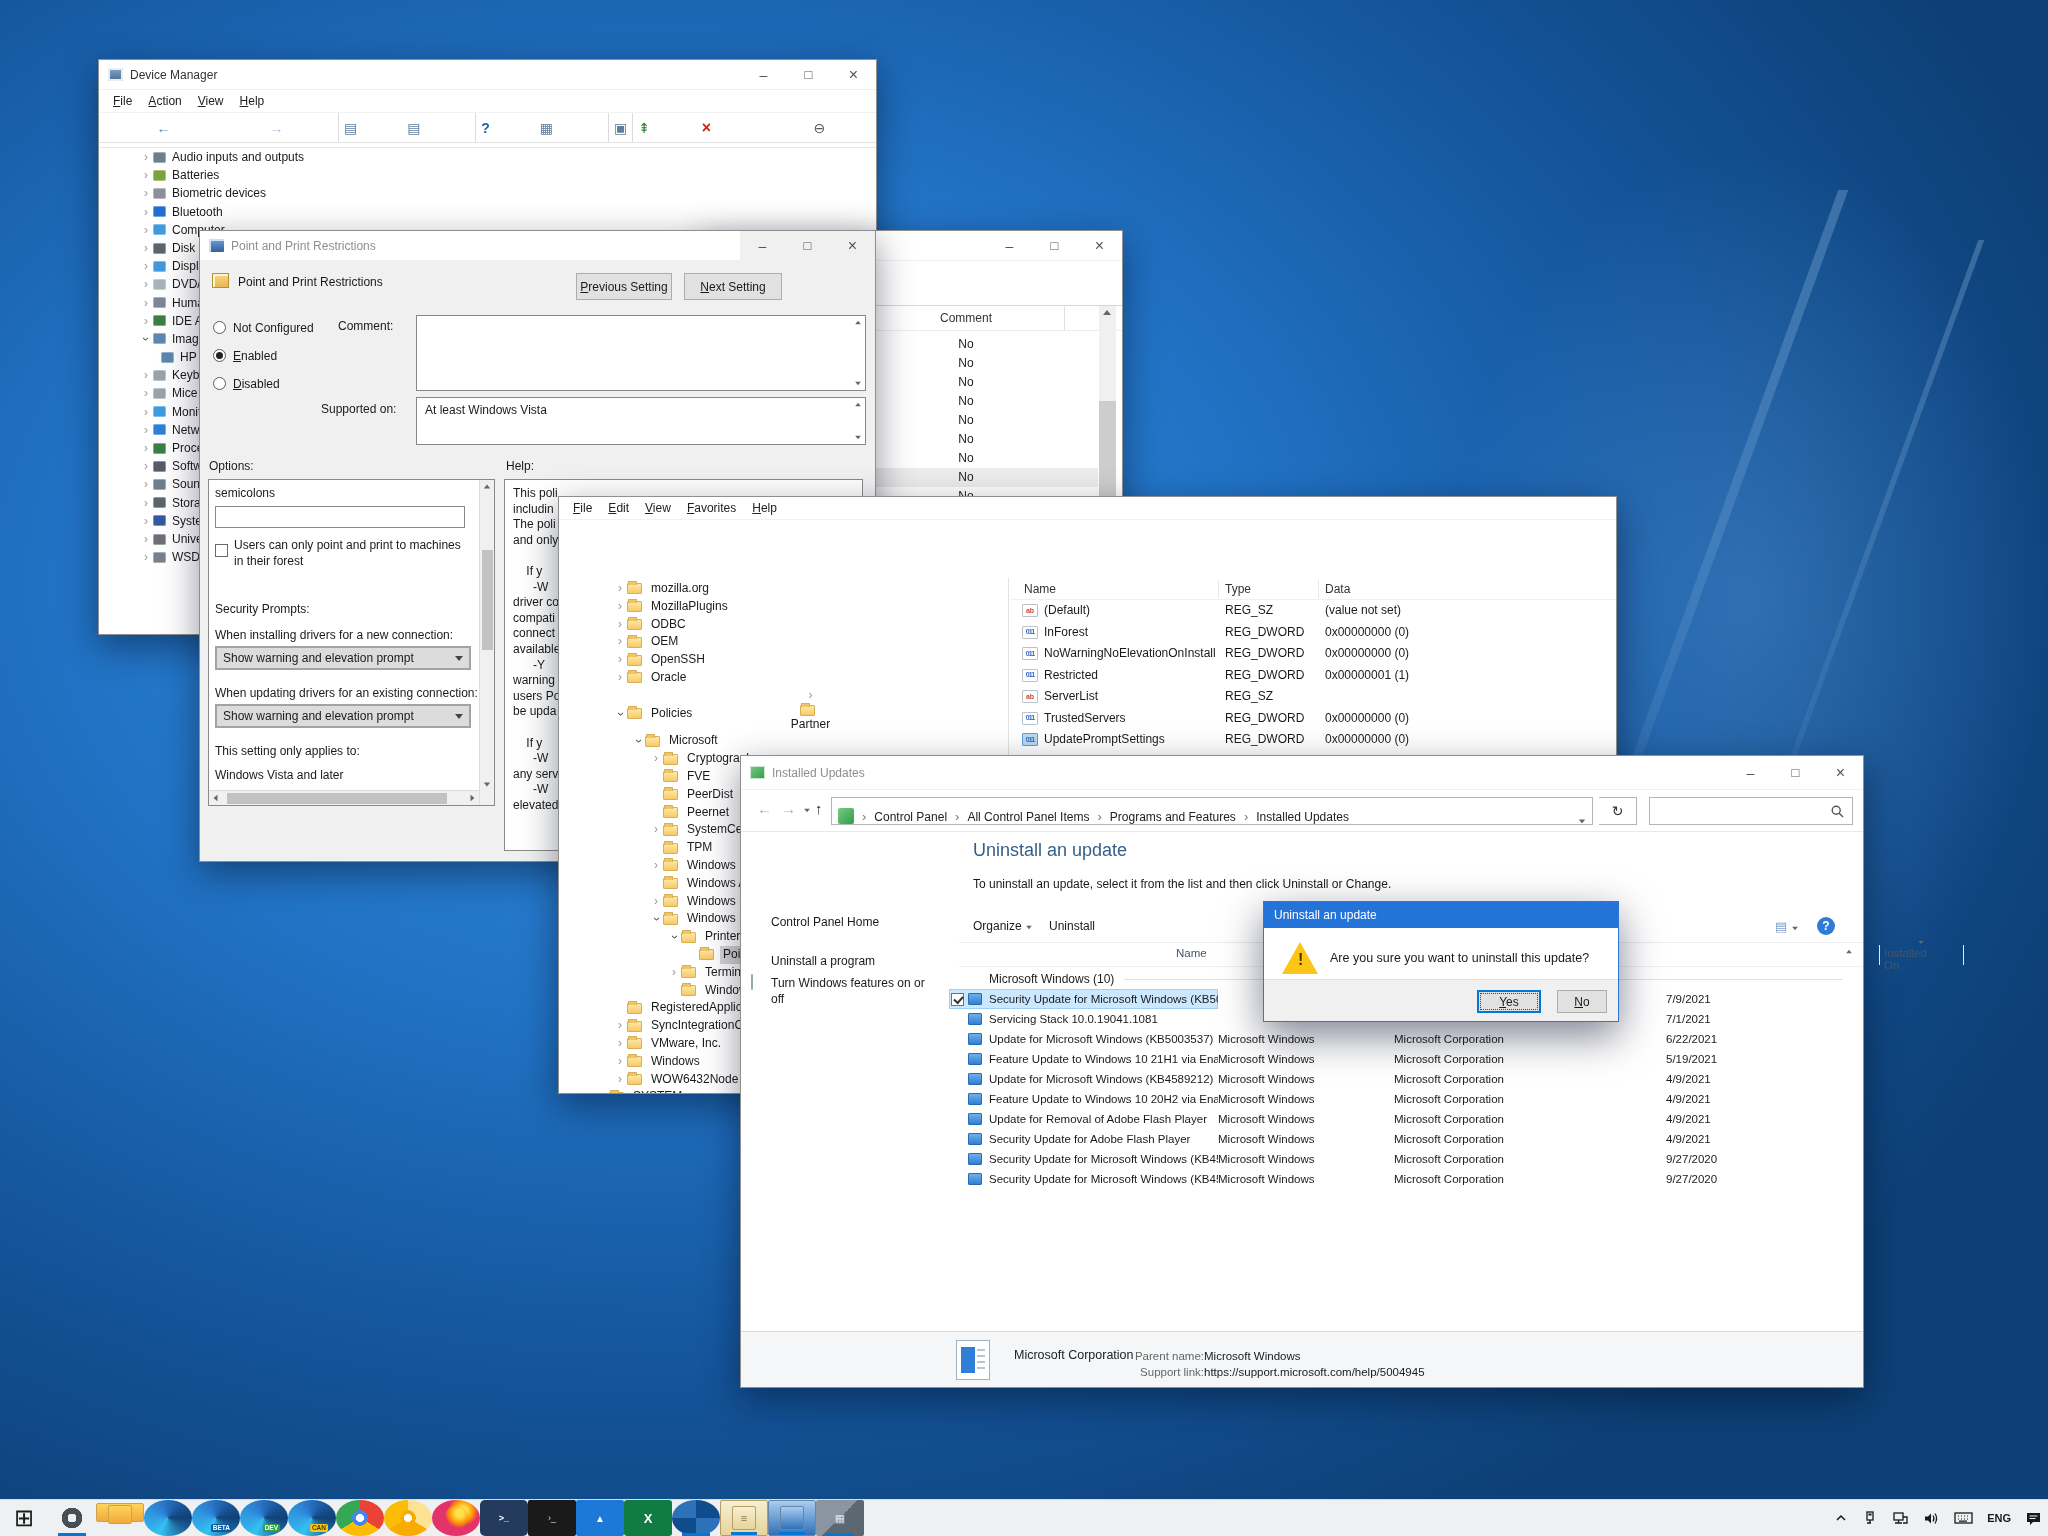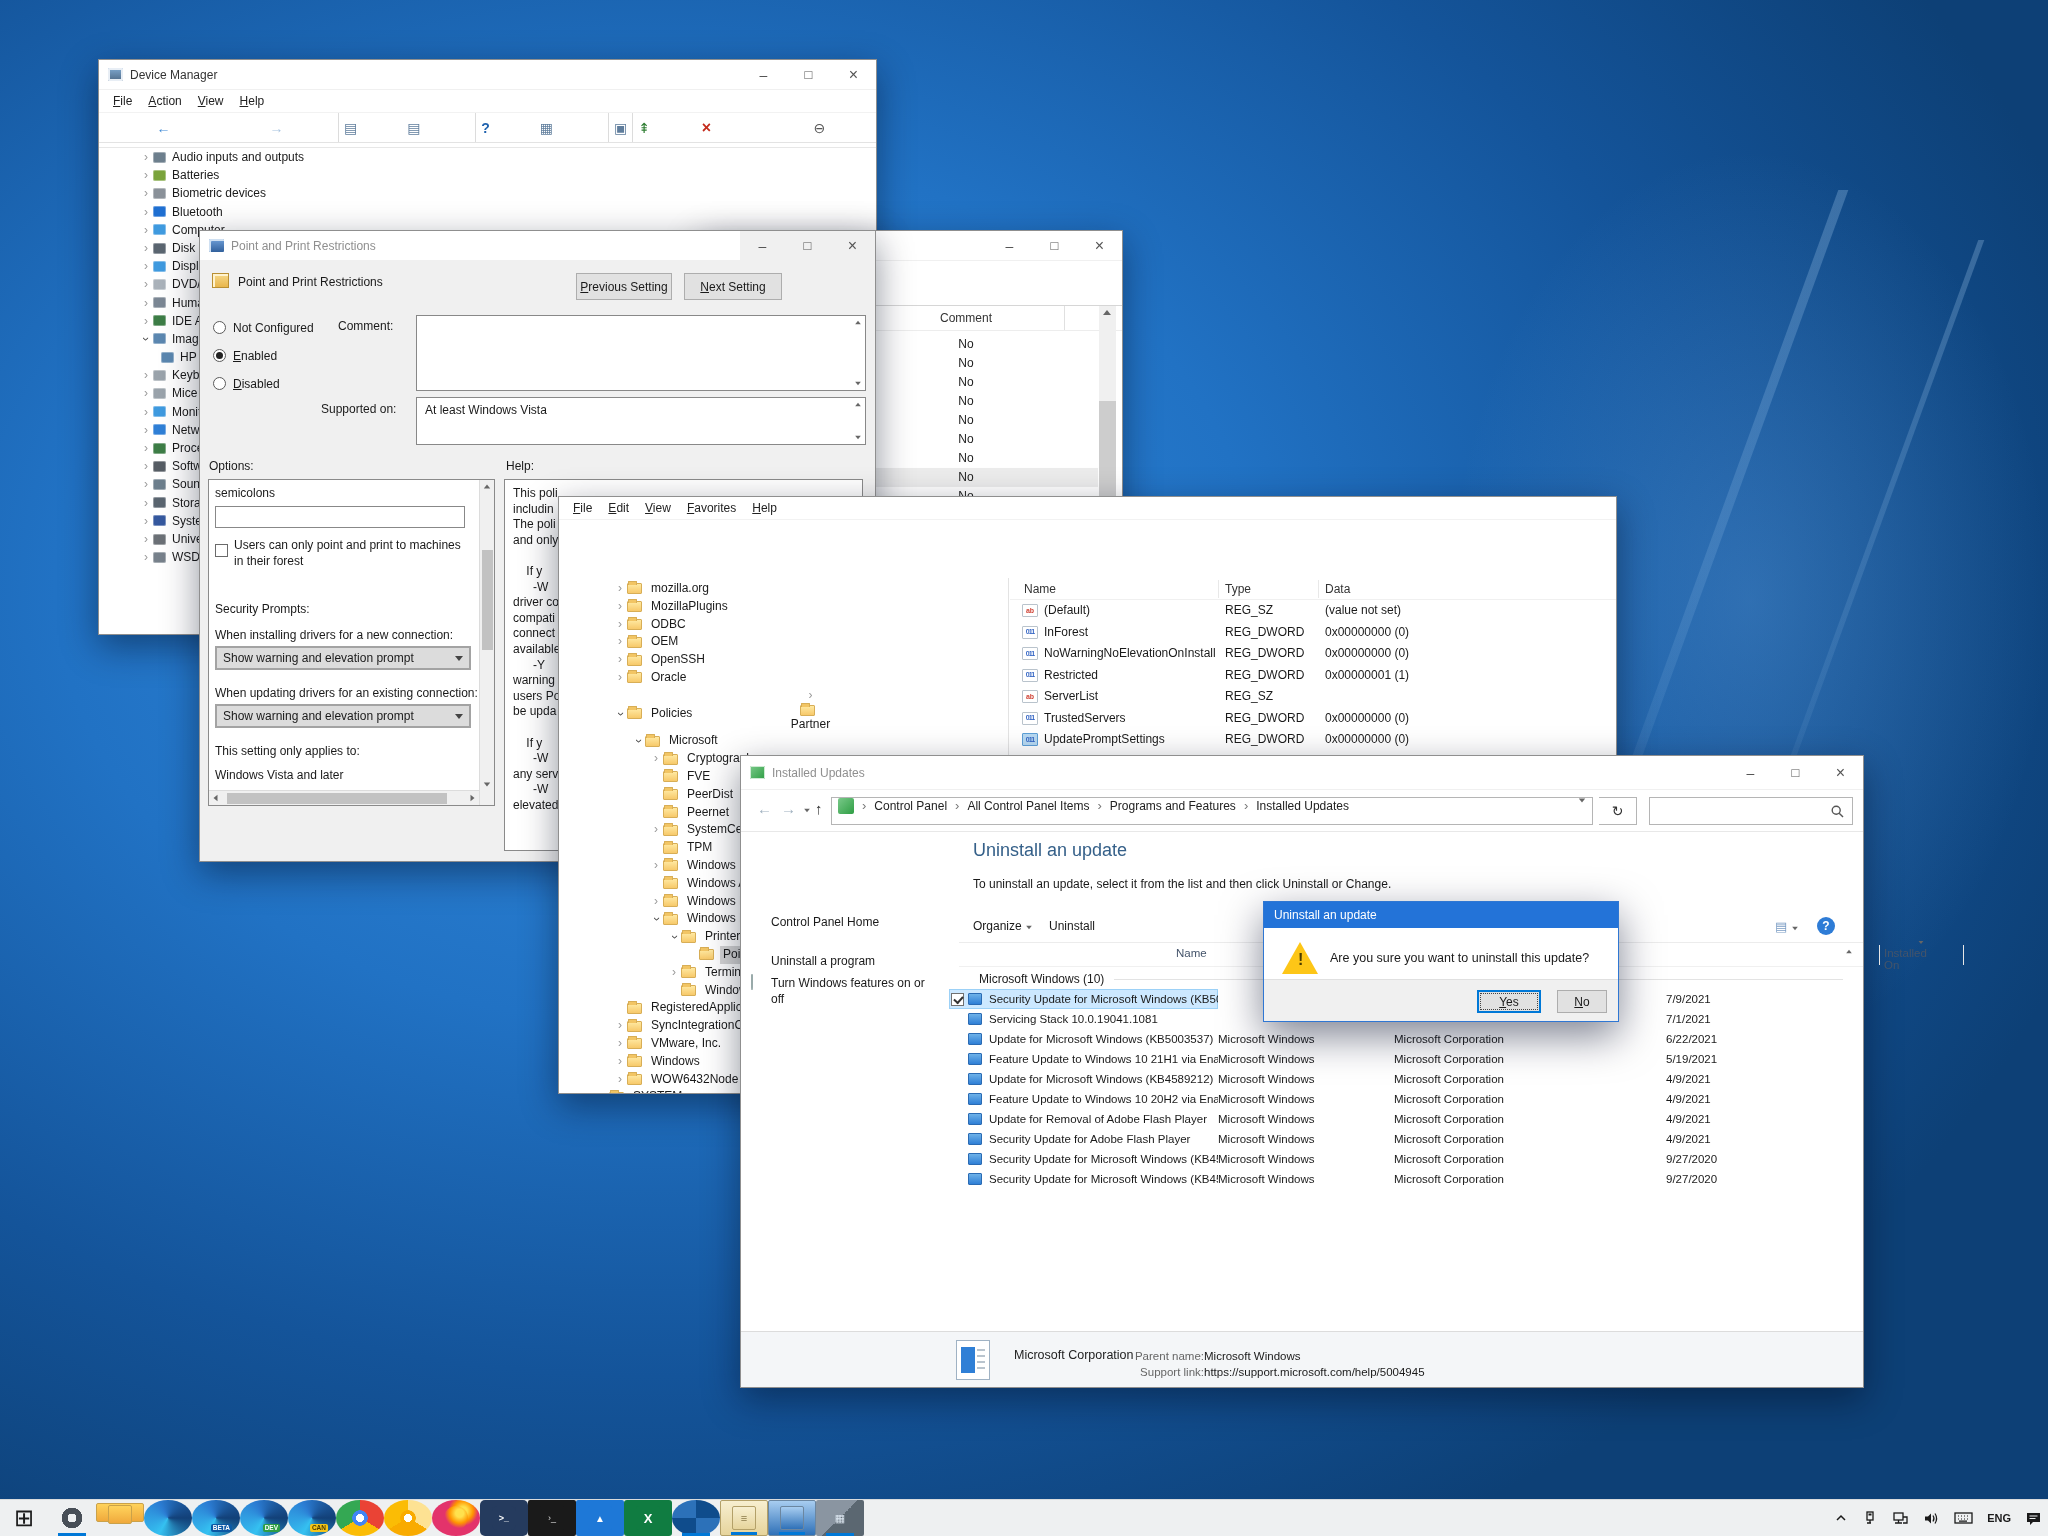--- a/index.html
+++ b/index.html
@@ -84,40 +84,40 @@
   .vhead span{position:absolute;top:0}
   .vh-name{left:14px}.vh-type{left:215px}.vh-data{left:315px}
   .vhead i{position:absolute;top:2px;width:1px;height:18px;background:#e8e8e8}
   .vrow{position:relative;height:21.5px;line-height:21.5px;white-space:nowrap}
   .vicon{position:absolute;left:12px;top:4px;width:16px;height:13px;font-size:7px;font-weight:bold;display:flex;align-items:center;justify-content:center;border-radius:1px}
   .vrow.sel .vicon{background:#b7d9f2 !important;border-color:#5d9fd6 !important}
   .vname{position:absolute;left:34px}.vtype{position:absolute;left:215px}.vdata{position:absolute;left:315px}
   
   .navrow{height:42px;position:relative;background:#fff;border-bottom:1px solid #e8e8e8}
   .nav-a{position:absolute;top:10px;font-size:15px;color:#9fb0bf}
-  .crumbbox{position:absolute;left:90px;top:7px;width:762px;height:28px;border:1px solid #b5b5b5;display:flex;align-items:flex-start;padding:0 6px;background:#fff}
+  .crumbbox{position:absolute;left:90px;top:7px;width:762px;height:28px;border:1px solid #b5b5b5;display:flex;align-items:flex-end;padding:0 6px;background:#fff}
   .crumb-seg{display:flex;align-items:center;color:#222}
   .crumb-seg::before{content:"›";color:#777;margin:0 8px;font-size:13px}
   .ic16{width:16px;height:16px;border-radius:2px;flex:none}
   .refbox{position:absolute;left:858px;top:7px;width:38px;height:28px;border:1px solid #b5b5b5;border-left:none;display:flex;align-items:center;justify-content:center;color:#333;font-size:14px;background:#fff}
   .searchbox{position:absolute;left:908px;top:7px;width:204px;height:28px;border:1px solid #b5b5b5;background:#fff;display:flex;align-items:center;justify-content:flex-end;padding-right:8px}
   .iu-side{position:absolute;left:0;top:76px;width:218px;bottom:56px;background:#fff}
   .iu-side .sitem{position:absolute;left:30px;white-space:pre-line;line-height:16px;color:#1a1a1a}
   .shieldwrap{position:absolute;left:10px;width:14px;height:16px;display:none}
   .shield .shieldwrap{display:block}
   .shieldico{width:13px;height:15px;background:conic-gradient(#2f7fd6 0 25%,#f6d32d 0 50%,#2f7fd6 0 75%,#f6d32d 0);border-radius:2px 2px 50% 50%;border:1px solid #9aa}
   .iu-head{position:absolute;left:232px;top:84px;font-size:18px;color:#356089}
   .iu-sub{position:absolute;left:232px;top:121px;color:#1a1a1a}
   .cmdbar{position:absolute;left:218px;right:0;top:155px;height:32px;border-bottom:1px solid #ececec;background:#fff}
   .cmd{position:absolute;top:8px;color:#1a1a1a}
   .lvhead{position:absolute;left:218px;right:0;top:187px;height:24px;color:#44546a;font-size:11.5px;border-bottom:1px solid #f0f0f0}
   .lvhead span{position:absolute;top:4px}
   .lvhead i{position:absolute;top:2px;width:1px;height:20px;background:#e6e6e6}
   .grouprow{position:absolute;left:218px;right:20px;top:214px;height:18px;display:flex;align-items:center}
-  .grouplabel{color:#1a1a1a;margin-left:20px;white-space:nowrap}
+  .grouplabel{color:#1a1a1a;margin-left:30px;white-space:nowrap}
   .groupline{flex:1;height:1px;background:#e3e3e3;margin-left:10px}
   .iu-rows{position:absolute;left:0;right:0;top:233px}
   .urow{height:20px;display:flex;align-items:center;padding-left:208px;white-space:nowrap}
   .unw{width:269px;display:flex;align-items:center;height:100%;overflow:hidden}
   .urow.sel .unw{background:#cce8ff;box-shadow:inset 0 0 0 1px #9cd1f7}
   .ucb{width:13px;height:13px;border:1px solid #707070;background:#fff;margin:0 4px 0 2px;position:relative;visibility:hidden;flex:none}
   .urow.sel .ucb{visibility:visible}
   .ucb::after{content:"";position:absolute;left:2px;top:2px;width:7px;height:4px;border-left:2px solid #333;border-bottom:2px solid #333;transform:rotate(-48deg)}
   .uicon{width:14px;height:12px;background:linear-gradient(180deg,#6db1e8,#2f7fd6);border:1px solid #2a6bb4;border-radius:1px;margin-right:7px;flex:none}
   .uname{overflow:hidden;text-overflow:clip;flex:1;font-size:11.5px}

